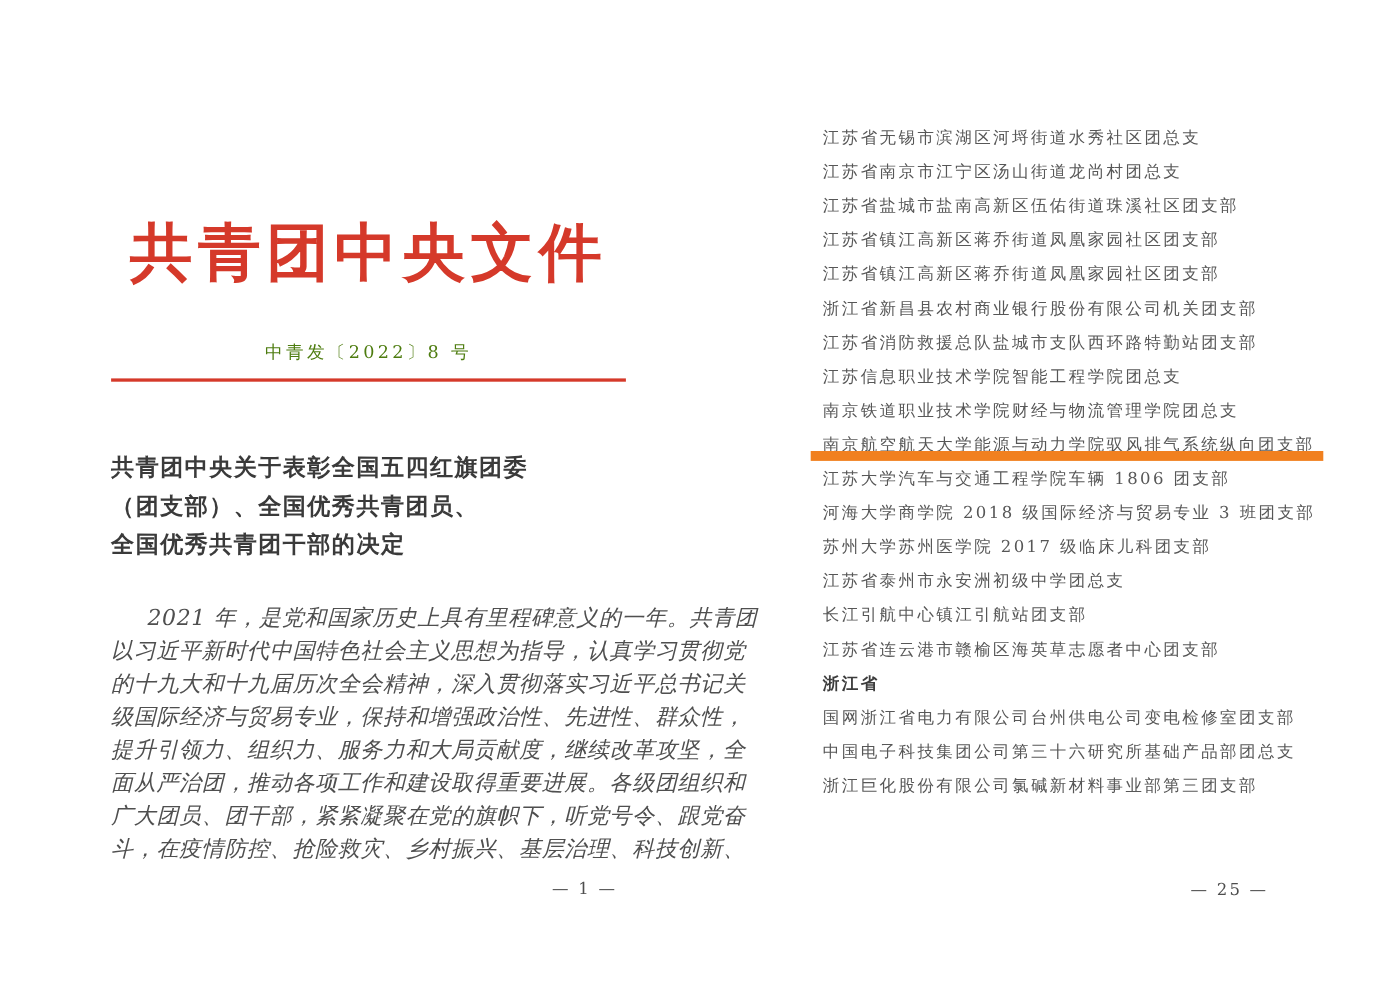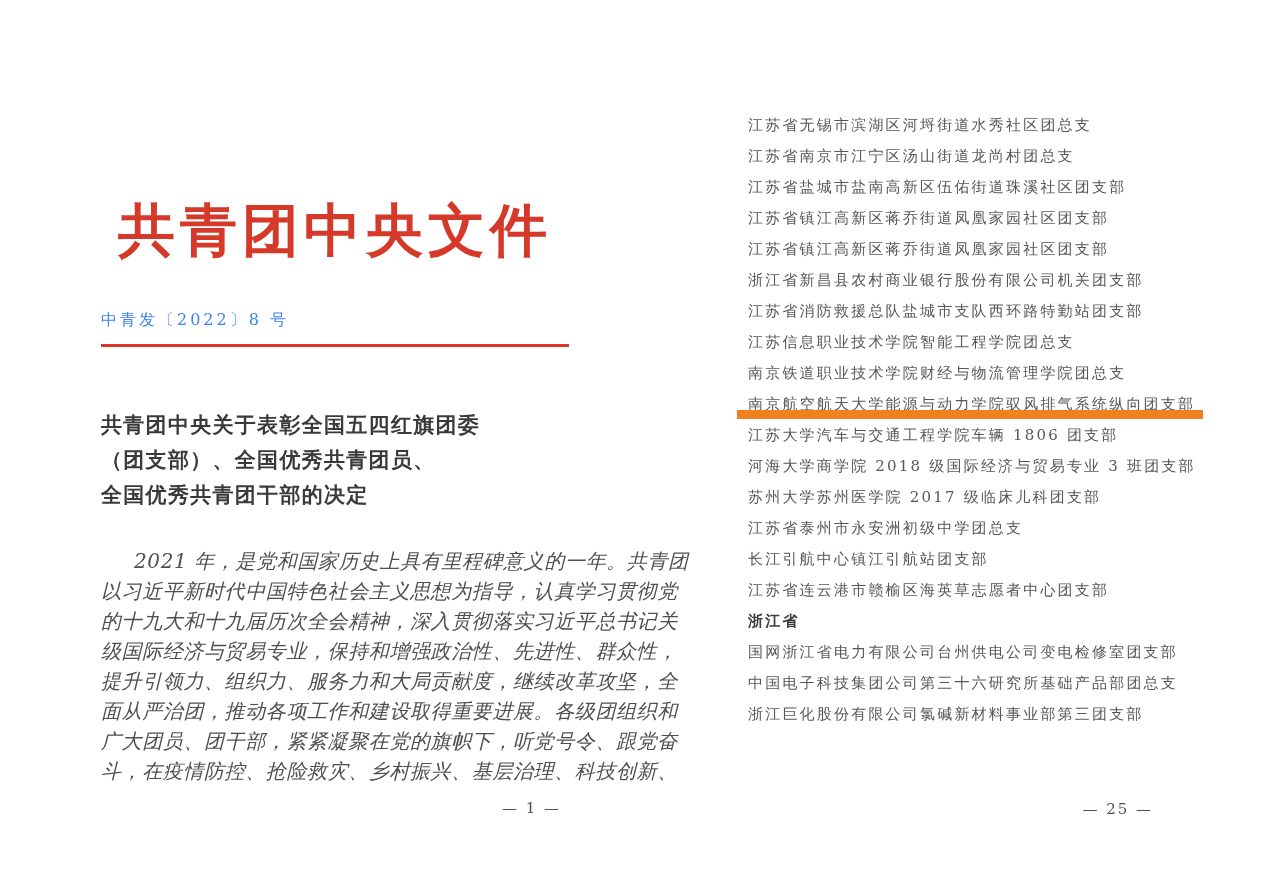--- a/index.html
+++ b/index.html
@@ -17,22 +17,22 @@
   }
 
   
   .left-page{position:absolute;left:101px;top:0;width:468px;height:896px;}
   .banner{
     position:absolute;top:190px;left:0;width:100%;
     text-align:center;font-size:57px;line-height:80px;font-weight:700;
     color:var(--banner-red);letter-spacing:5px;white-space:nowrap;
   }
   .doc-number{
-    position:absolute;top:310px;left:0;width:100%;text-align:left;
-    font-size:16px;letter-spacing:3px;color:#3b82f6;white-space:nowrap;
+    position:absolute;top:310px;left:0;width:100%;text-align:center;
+    font-size:16px;letter-spacing:3px;color:#4d7c0f;white-space:nowrap;
   }
   .red-rule{
     position:absolute;top:344px;left:0;width:100%;height:3px;
     background:var(--banner-red);
   }
   .doc-title{
     position:absolute;top:407px;left:0;width:100%;
     font-size:21px;line-height:35px;font-weight:700;
     color:var(--title-text);letter-spacing:1.3px;
   }

